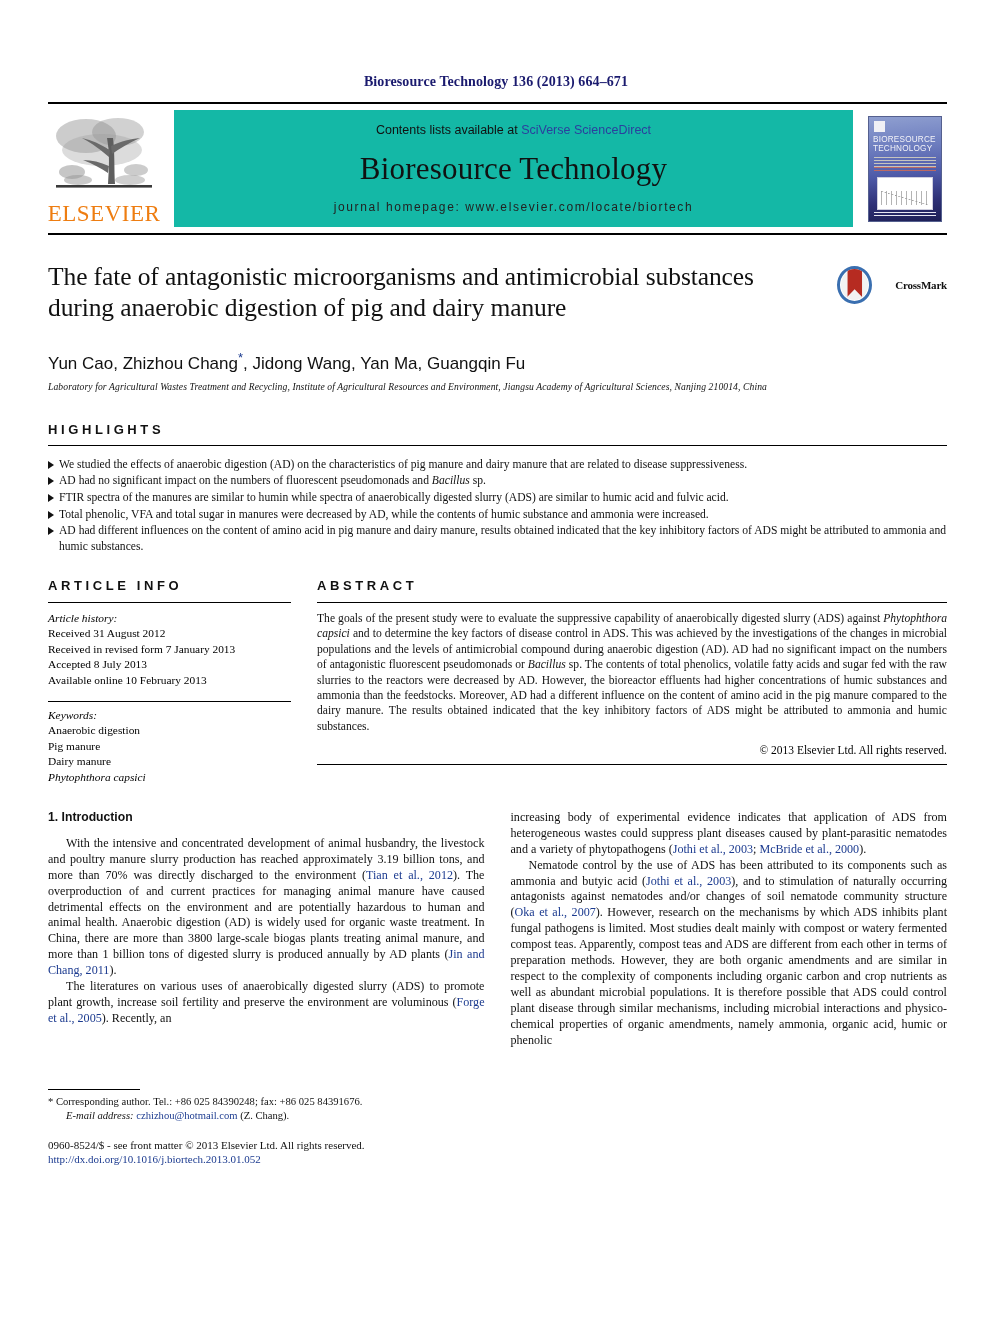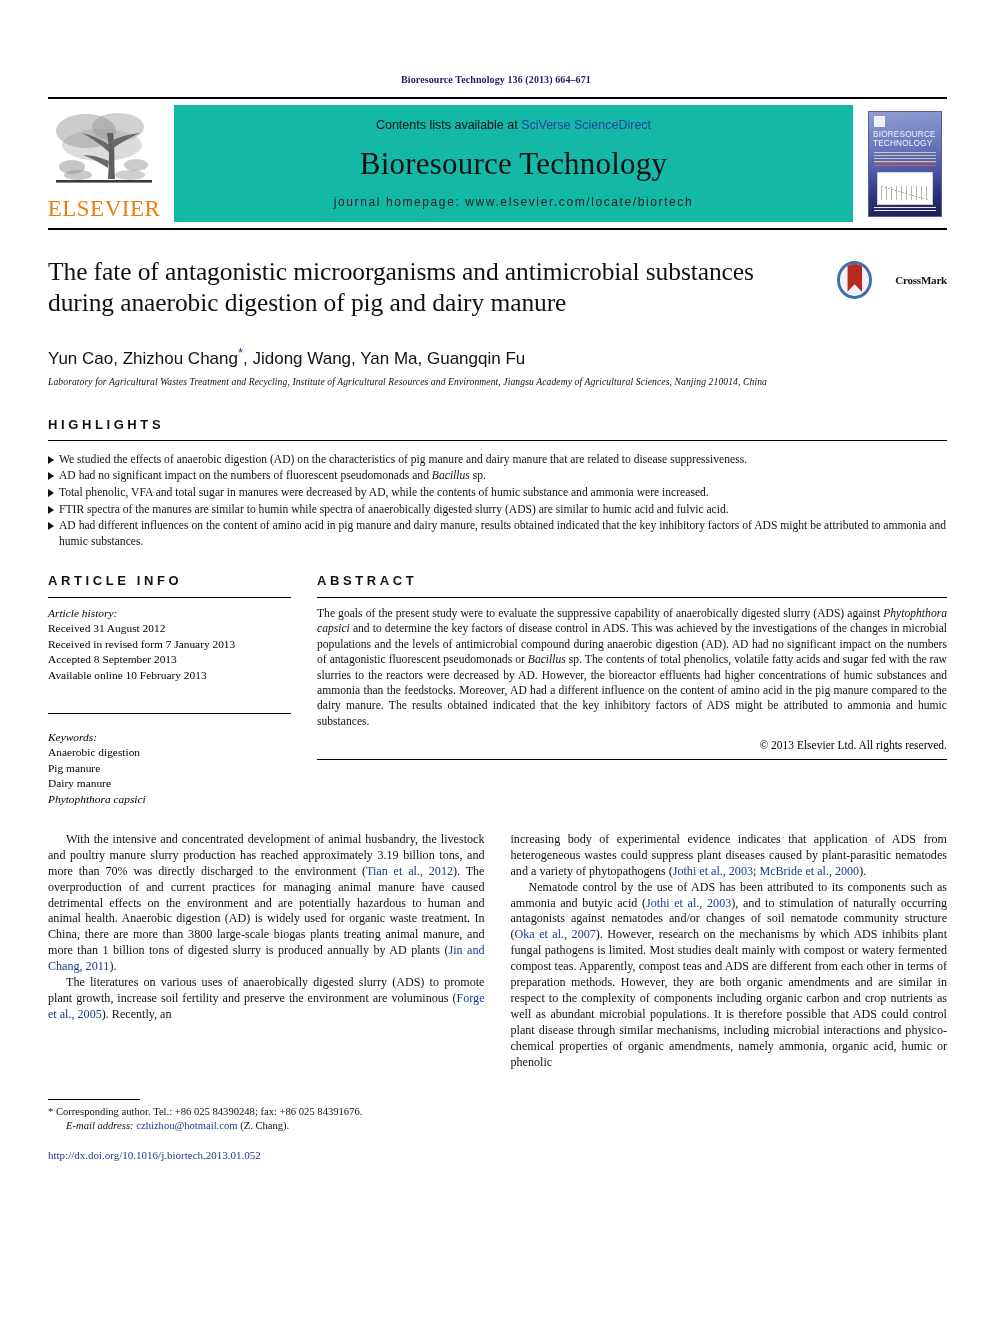--- a/index.html
+++ b/index.html
@@ -12,21 +12,21 @@
     color: #000000;
     position: relative;
     overflow: hidden;
   }
   .page { position: relative; width: 992px; height: 1323px; padding: 0; }
 
   
   .runhead {
     text-align: center;
     font-family: "Liberation Serif", serif;
-    font-size: 10px;
+    font-size: 14px;
     font-weight: bold;
     color: #1a1a6e;
     padding-top: 74px;
     letter-spacing: .1px;
   }
 
   
   .masthead {
     margin: 12px 45px 0 48px;
     border-top: 2.2px solid #000;
@@ -183,21 +183,21 @@
   
   .infoabs {
     margin: 24px 45px 0 48px;
     display: flex; gap: 26px; justify-content: center;
   }
   .col-info { flex: 0 0 243px; }
   .col-abs { flex: 1 1 auto; }
   .info-rule { margin-top: 9px; }
   .hist { margin-top: 8px; font-size: 11.4px; line-height: 15.4px; }
   .hist .lbl { font-style: italic; }
-  .kw-sep { margin-top: 30px; padding-top: 16px; border-top: 1px solid #000; }
+  .kw-sep { margin-top: 13px; padding-top: 6px; border-top: 1px solid #000; }
   .kw { font-size: 11.4px; line-height: 15.4px; }
   .kw .lbl { font-style: italic; }
   .kw .ital { font-style: italic; }
 
   .abs-rule { margin-top: 9px; }
   .abs-body {
     margin-top: 8px;
     font-size: 11.6px; line-height: 15.4px;
     text-align: justify; color: #111;
   }
@@ -320,43 +320,43 @@
       <div class="hl-item">
         <span class="hl-arrow"></span>
         <span class="hl-text">We studied the effects of anaerobic digestion (AD) on the characteristics of pig manure and dairy manure that are related to disease suppressiveness.</span>
       </div>
       <div class="hl-item">
         <span class="hl-arrow"></span>
         <span class="hl-text">AD had no significant impact on the numbers of fluorescent pseudomonads and <i>Bacillus</i> sp.</span>
       </div>
       <div class="hl-item">
         <span class="hl-arrow"></span>
-        <span class="hl-text">Total phenolic, VFA and total sugar in manures were decreased by AD, while the contents of humic substance and ammonia were increased.</span>
+        <span class="hl-text">FTIR spectra of the manures are similar to humin while spectra of anaerobically digested slurry (ADS) are similar to humic acid and fulvic acid.</span>
       </div>
       <div class="hl-item">
         <span class="hl-arrow"></span>
-        <span class="hl-text">FTIR spectra of the manures are similar to humin while spectra of anaerobically digested slurry (ADS) are similar to humic acid and fulvic acid.</span>
+        <span class="hl-text">Total phenolic, VFA and total sugar in manures were decreased by AD, while the contents of humic substance and ammonia were increased.</span>
       </div>
       <div class="hl-item">
         <span class="hl-arrow"></span>
         <span class="hl-text">AD had different influences on the content of amino acid in pig manure and dairy manure, results obtained indicated that the key inhibitory factors of ADS might be attributed to ammonia and humic substances.</span>
       </div>
     </div>
   </div>
 
   <div class="infoabs">
 
     <div class="col-info">
       <div class="sec-label">ARTICLE INFO</div>
       <div class="rule info-rule"></div>
       <div class="hist">
         <div class="lbl">Article history:</div>
         <div>Received 31 August 2012</div>
         <div>Received in revised form 7 January 2013</div>
-        <div>Accepted 8 September 2013</div>
+        <div>Accepted 8 July 2013</div>
         <div>Available online 10 February 2013</div>
       </div>
       <div class="kw-sep">
         <div class="kw">
           <div class="lbl">Keywords:</div>
           <div>Anaerobic digestion</div>
           <div>Pig manure</div>
           <div>Dairy manure</div>
           <div class="ital">Phytophthora capsici</div>
         </div>
@@ -370,20 +370,21 @@
         <span>The goals of the present study were to evaluate the suppressive capability of anaerobically digested slurry (ADS) against </span><i>Phytophthora capsici</i><span> and to determine the key factors of disease control in ADS. This was achieved by the investigations of the changes in microbial populations and the levels of antimicrobial compound during anaerobic digestion (AD). AD had no significant impact on the numbers of antagonistic fluorescent pseudomonads or </span><i>Bacillus</i><span> sp. The contents of total phenolics, volatile fatty acids and sugar fed with the raw slurries to the reactors were decreased by AD. However, the bioreactor effluents had higher concentrations of humic substances and ammonia than the feedstocks. Moreover, AD had a different influence on the content of amino acid in the pig manure compared to the dairy manure. The results obtained indicated that the key inhibitory factors of ADS might be attributed to ammonia and humic substances.</span>
       </div>
       <div class="abs-copy">© 2013 Elsevier Ltd. All rights reserved.</div>
       <div class="abs-bottom-rule"></div>
     </div>
   </div>
 
   <div class="body2">
 
     <div class="bcol leftcol-wrap">
+      <div class="h2">1. Introduction</div>
 
       <p class="p">
         <span>With the intensive and concentrated development of animal husbandry, the livestock and poultry manure slurry production has reached approximately 3.19 billion tons, and more than 70% was directly discharged to the environment (</span><a class="ref" href="#">Tian et al., 2012</a><span>). The overproduction of and current practices for managing animal manure have caused detrimental effects on the environment and are potentially hazardous to human and animal health. Anaerobic digestion (AD) is widely used for organic waste treatment. In China, there are more than 3800 large-scale biogas plants treating animal manure, and more than 1 billion tons of digested slurry is produced annually by AD plants (</span><a class="ref" href="#">Jin and Chang, 2011</a><span>).</span>
       </p>
 
       <p class="p">
         <span>The literatures on various uses of anaerobically digested slurry (ADS) to promote plant growth, increase soil fertility and preserve the environment are voluminous (</span><a class="ref" href="#">Forge et al., 2005</a><span>). Recently, an</span>
       </p>
 
       <div class="footnote">
@@ -391,20 +392,21 @@
         <div class="fn-text">
           <div style="padding-left:10px; text-indent:-10px;">
             <span>* Corresponding author. Tel.: +86 025 84390248; fax: +86 025 84391676.</span>
           </div>
           <div style="padding-left:18px;">
             <span class="ital">E-mail address:</span>
             <a href="#">czhizhou@hotmail.com</a><span> (Z. Chang).</span>
           </div>
         </div>
         <div class="imprint">
+          <div>0960-8524/$ - see front matter © 2013 Elsevier Ltd. All rights reserved.</div>
           <a href="#">http://dx.doi.org/10.1016/j.biortech.2013.01.052</a>
         </div>
       </div>
     </div>
 
     <div class="bcol">
       <p class="p noind">
         <span>increasing body of experimental evidence indicates that application of ADS from heterogeneous wastes could suppress plant diseases caused by plant-parasitic nematodes and a variety of phytopathogens (</span><a class="ref" href="#">Jothi et al., 2003</a><span>; </span><a class="ref" href="#">McBride et al., 2000</a><span>).</span>
       </p>
       <p class="p">

